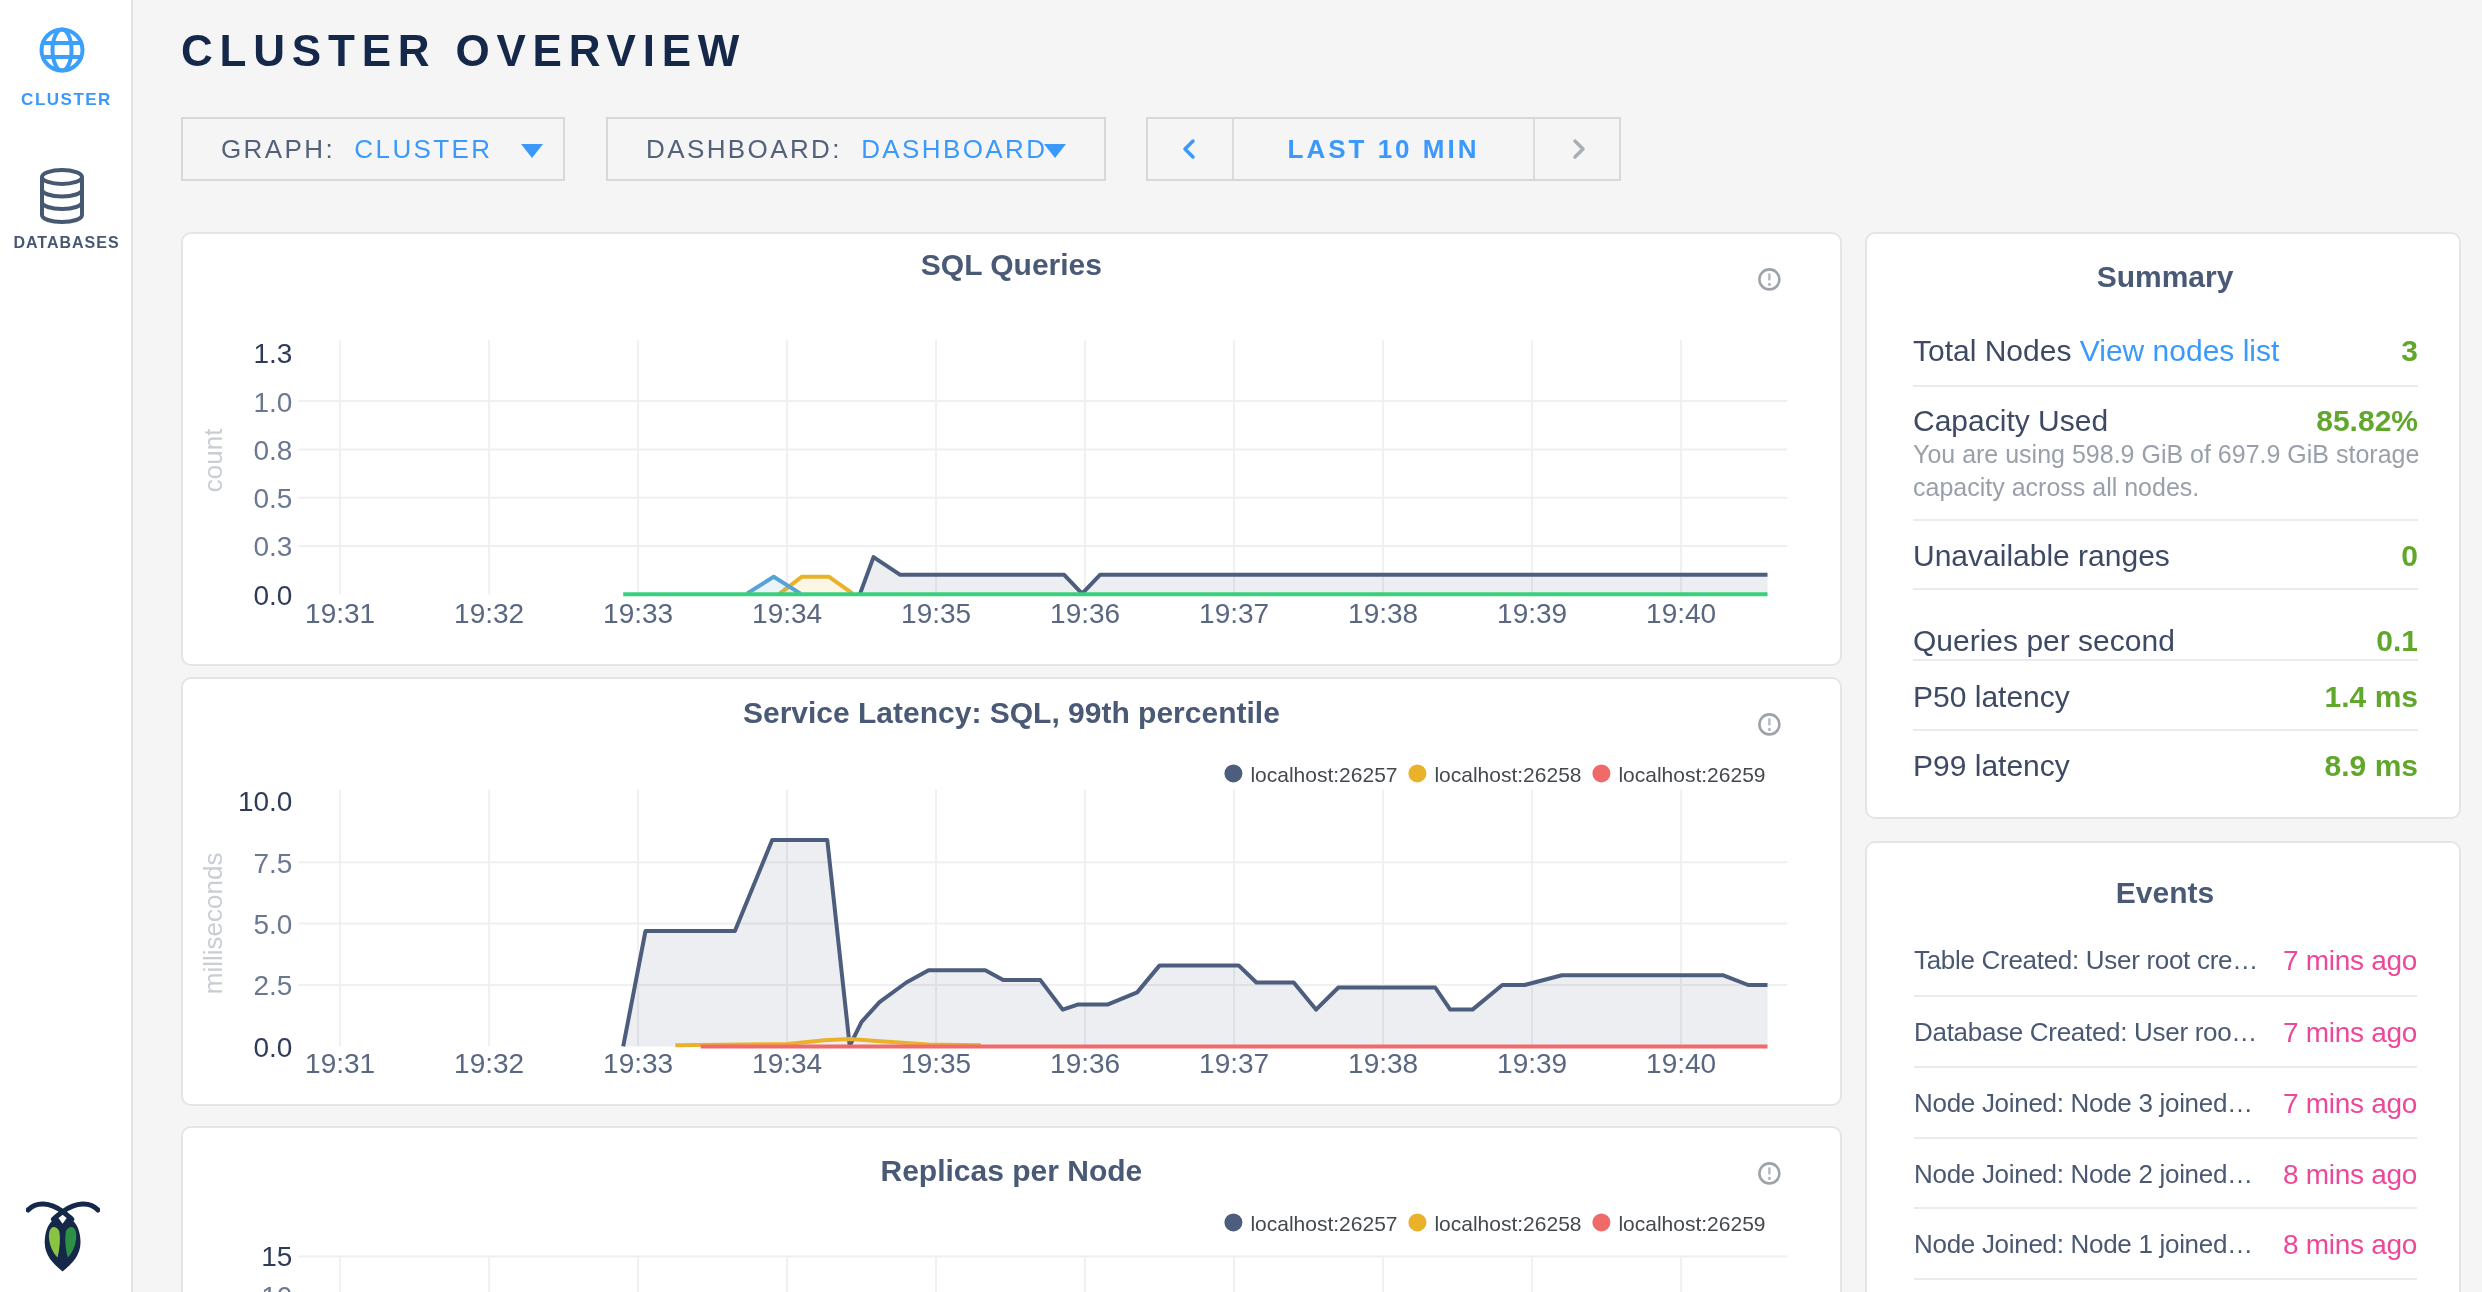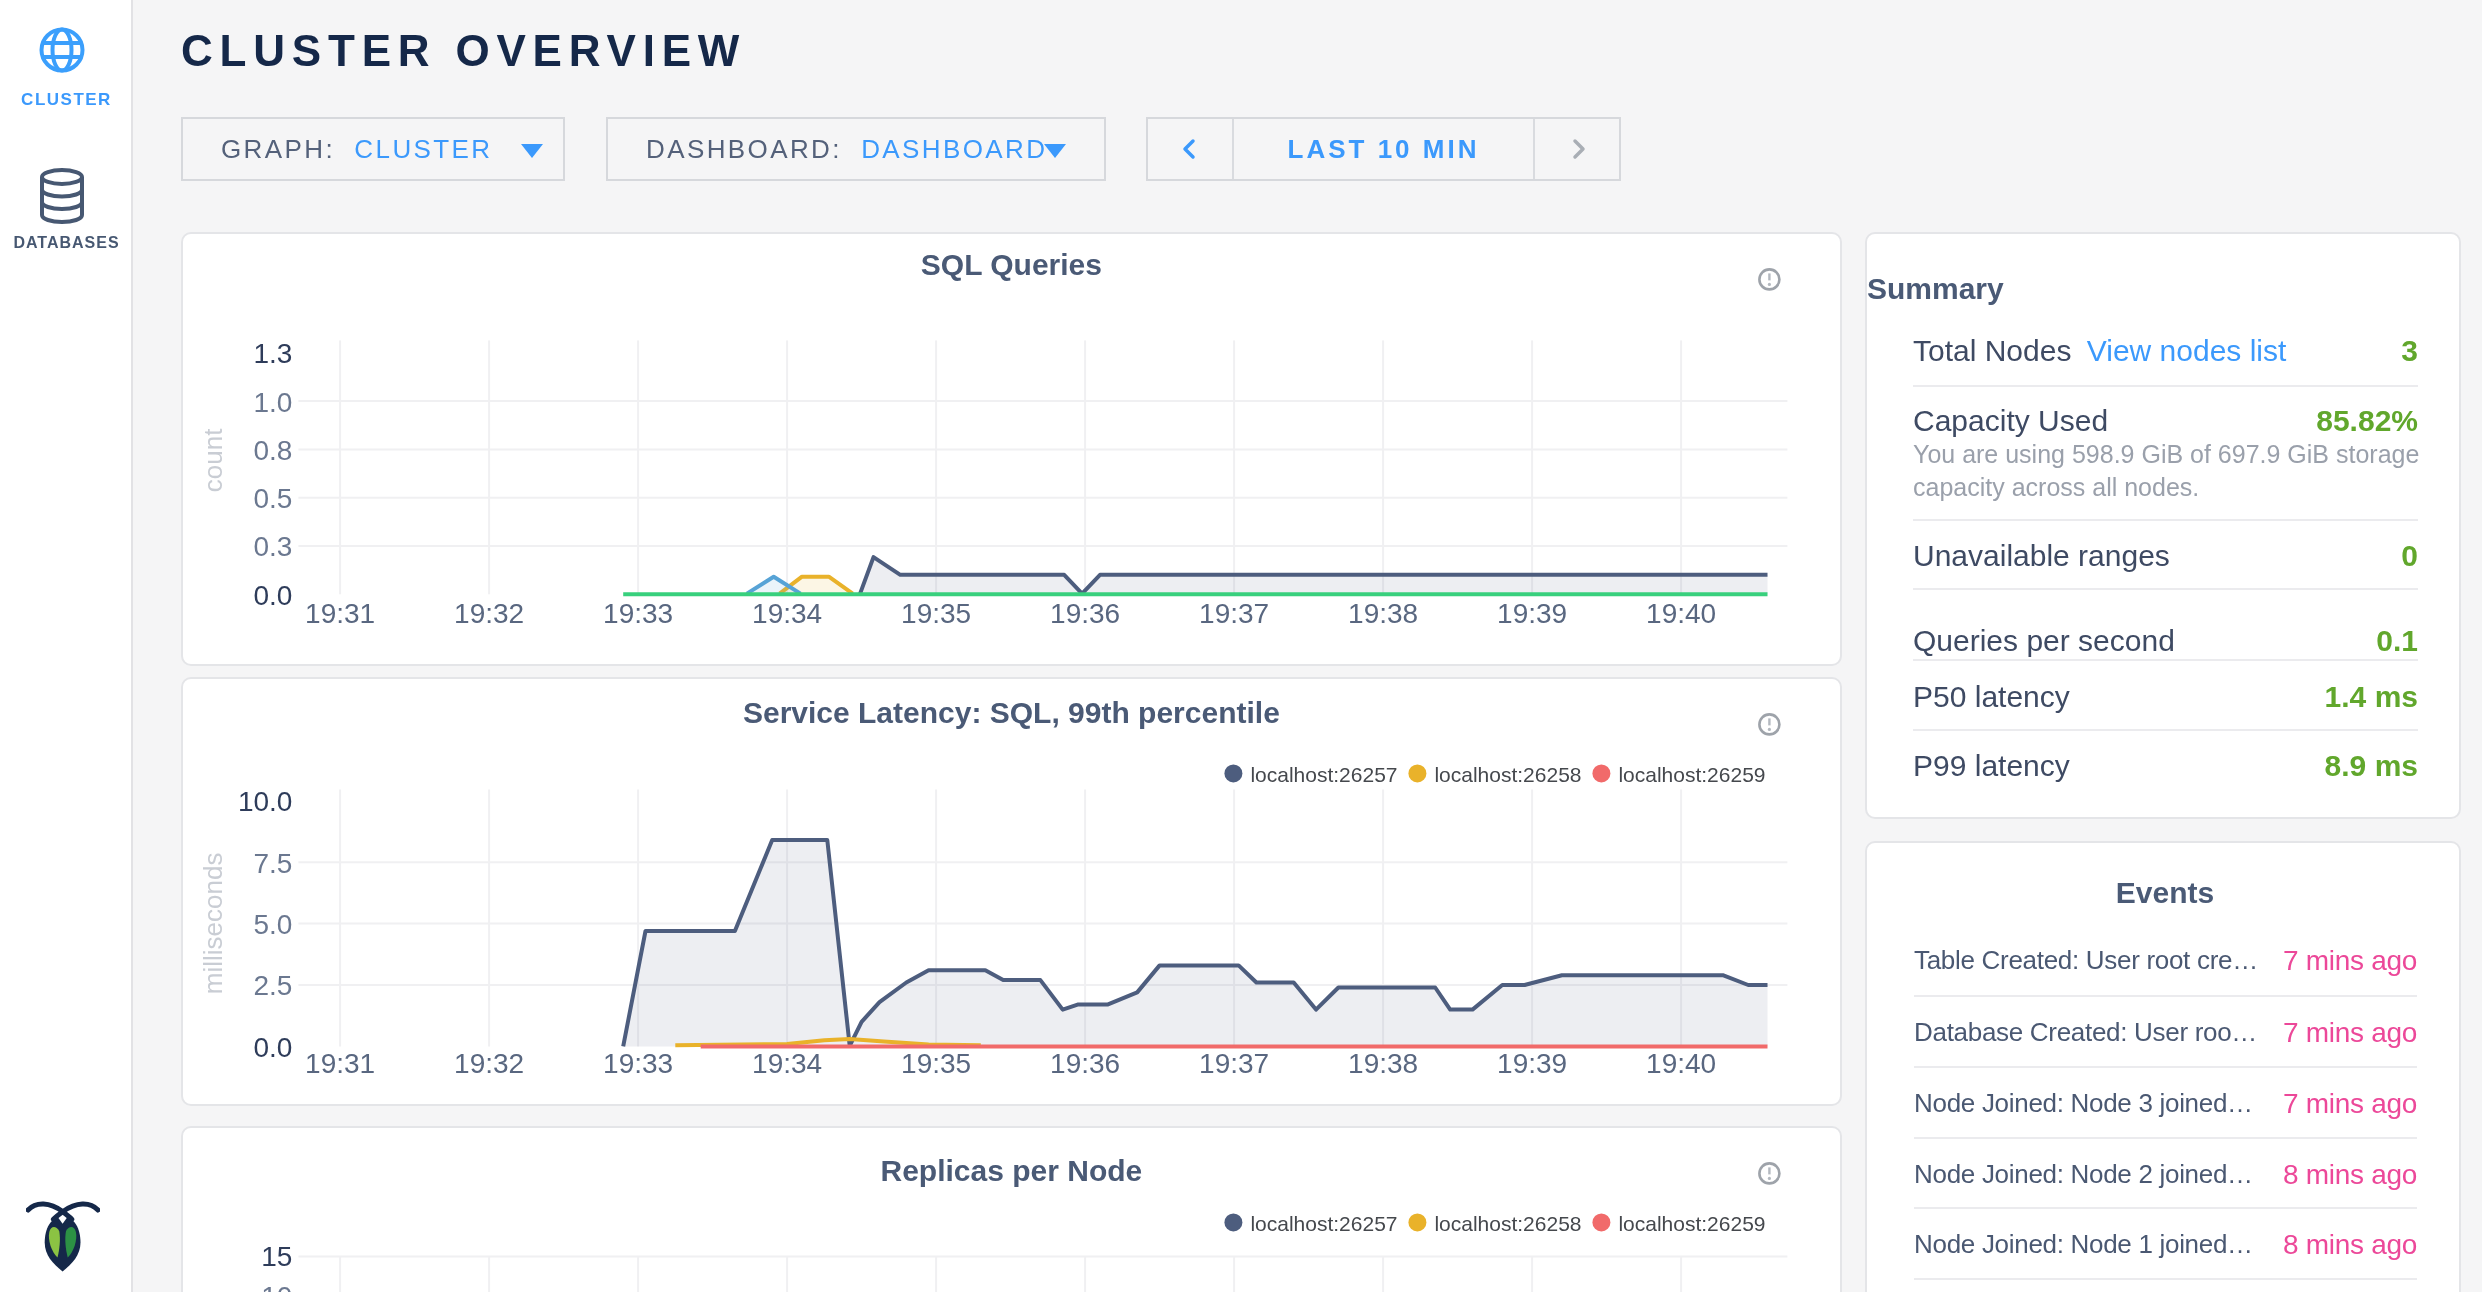--- a/index.html
+++ b/index.html
@@ -194,22 +194,22 @@
         <line x1="754.7" y1="130" x2="754.7" y2="220" stroke="#f0f0f2" stroke-width="2"></line>
         <line x1="903.7" y1="130" x2="903.7" y2="220" stroke="#f0f0f2" stroke-width="2"></line>
         <line x1="1052.7" y1="130" x2="1052.7" y2="220" stroke="#f0f0f2" stroke-width="2"></line>
         <line x1="1201.7" y1="130" x2="1201.7" y2="220" stroke="#f0f0f2" stroke-width="2"></line>
         <line x1="1350.7" y1="130" x2="1350.7" y2="220" stroke="#f0f0f2" stroke-width="2"></line>
         <line x1="1499.7" y1="130" x2="1499.7" y2="220" stroke="#f0f0f2" stroke-width="2"></line>
         <text x="111" y="170" text-anchor="end" font-size="28" fill="#6b7890" dominant-baseline="central">10</text>
       </g>
     </svg></div>
 <div class="card" style="left:1865px; top:232px; width:596px; height:587px;">
-  <div class="abs" style="left:0; top:26px; width:596px; text-align:left; font-size:30px; font-weight:bold; color:#4a5a76;margin-top:12px;">Summary</div>
-  <div class="srow" style="top:100px;">Total Nodes <span style="color:#3b99fc; margin-left:7px;">View nodes list</span><span class="sval">3</span></div>
+  <div class="abs" style="left:0; top:26px; width:596px; text-align:center; font-size:30px; font-weight:bold; color:#4a5a76;">Summary</div>
+  <div class="srow" style="top:100px;">Total Nodes <span style="color:#3b99fc; ">View nodes list</span><span class="sval">3</span></div>
   <div class="sdiv" style="top:151px;"></div>
   <div class="srow" style="top:170px;">Capacity Used<span class="sval">85.82%</span></div>
   <div class="srow" style="top:204px; font-size:25px; color:#9aa0ab; line-height:33px; white-space:nowrap;">You are using 598.9 GiB of 697.9 GiB storage<br>capacity across all nodes.</div>
   <div class="sdiv" style="top:285px;"></div>
   <div class="srow" style="top:305px;">Unavailable ranges<span class="sval">0</span></div>
   <div class="sdiv" style="top:354px;"></div>
   <div class="srow" style="top:374px;margin-top:16px;">Queries per second<span class="sval">0.1</span></div>
   <div class="sdiv" style="top:425px;"></div>
   <div class="srow" style="top:446px;">P50 latency<span class="sval">1.4 ms</span></div>
   <div class="sdiv" style="top:495px;"></div>

